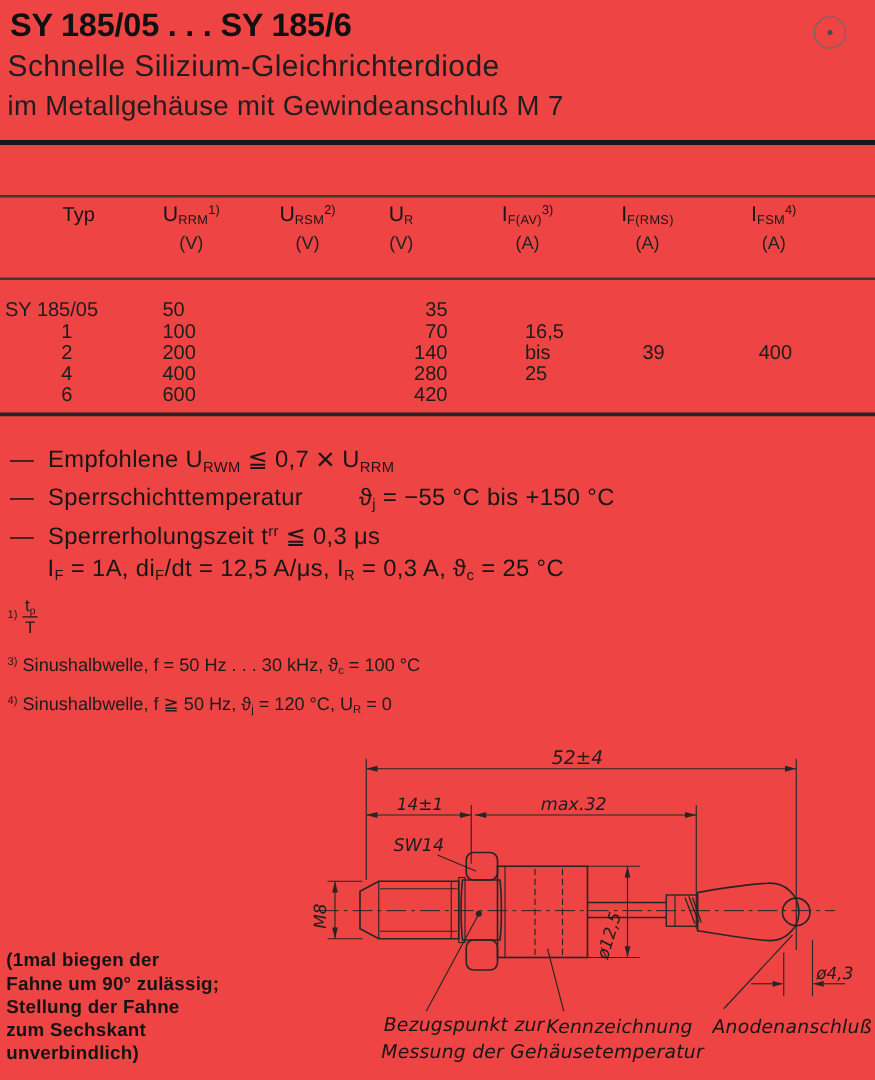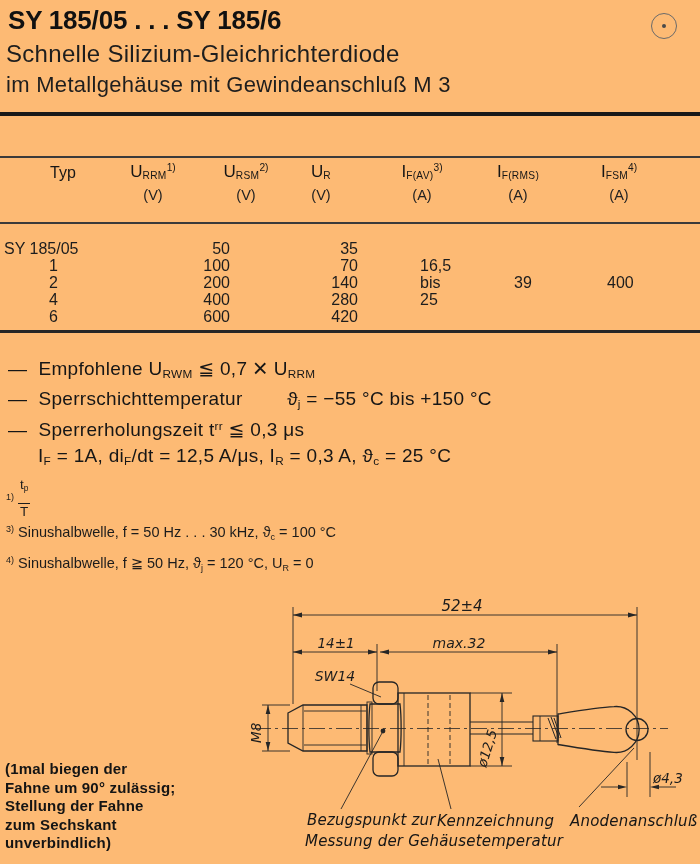--- a/index.html
+++ b/index.html
@@ -1,16 +1,16 @@
 <!DOCTYPE html>
 <html><head>
 <meta charset="utf-8">
 <style>
   html,body{margin:0;padding:0;background:#d9d9d6;}
-  #page{position:relative;width:700px;height:864px;margin:0 auto;background:#fdba74;overflow:hidden;
+  #page{position:relative;width:700px;height:864px;margin:0 auto;background:#ef4444;overflow:hidden;
         font-family:"Liberation Sans","DejaVu Sans",sans-serif;color:#1b1b1b;}
   #page *{box-sizing:border-box;}
   .abs{position:absolute;}
 
   
   .title{left:8px;top:5px;font-size:26px;font-weight:700;letter-spacing:-0.2px;color:#111;}
   .sub1{left:6px;top:40px;font-size:24px;font-weight:400;letter-spacing:0.3px;color:#1e1e1e;}
   .sub2{left:6px;top:72px;font-size:22px;font-weight:400;letter-spacing:0.3px;color:#1e1e1e;}
   .brand{left:651px;top:13px;width:26px;height:26px;border:1.6px solid #6a6a6a;border-radius:50%;}
   .brand i{position:absolute;left:50%;top:50%;width:4px;height:4px;margin:-2px 0 0 -2px;background:#4a4a4a;border-radius:50%;}
@@ -26,59 +26,59 @@
   .th,.tu,.trow span{position:absolute;white-space:nowrap;}
   .th{top:162px;font-size:17px;color:#161616;width:110px;text-align:center;}
   .tu{top:187px;font-size:14.5px;color:#222;width:110px;text-align:center;}
   .th sub{font-size:0.6em;vertical-align:-0.22em;letter-spacing:0.3px;}
   .th sup{font-size:0.6em;vertical-align:0.55em;}
   .th-typ{left:8px;top:164px;font-size:16px;}
   .hc1{left:98px;}.hc2{left:191px;}.hc3{left:266px;}.hc4{left:367px;}.hc5{left:463px;}.hc6{left:564px;}
   .trow{position:absolute;left:0;width:700px;height:17px;font-size:16px;color:#1d1d1d;}
   .ct0{left:4px;}
   .ctn{left:16px;width:42px;text-align:right;}
-  .cv1{left:130px;width:100px;text-align:right;}
+  .cv1{left:130px;width:100px;}
   .cv2{left:258px;width:100px;text-align:right;}
   .cv3{left:420px;}
   .cv4{left:514px;}
   .cv5{left:607px;}
 
   
   .note{position:absolute;left:8px;font-size:19px;letter-spacing:0.3px;color:#161616;white-space:pre;}
   .note sub{font-size:0.62em;vertical-align:-0.28em;}
   .note sup{font-size:0.62em;vertical-align:0.5em;}
   .note .big{font-size:1.35em;vertical-align:-0.08em;line-height:1;}
 
   
   .fnote{position:absolute;left:6px;font-size:14.5px;color:#1c1c1c;white-space:pre;}
   .fnote sup{font-size:0.62em;vertical-align:0.55em;}
   .fnote sub{font-size:0.62em;vertical-align:-0.28em;}
   .frac{display:inline-block;vertical-align:middle;text-align:center;margin:0 7px 4px 4px;font-size:13.5px;line-height:1.05;}
-  .frac .fnum{display:block;border-bottom:1.2px solid #1c1c1c;padding:0 2px 10px;}
+  .frac .fnum{display:block;border-bottom:1.2px solid #1c1c1c;padding:0 2px 0;}
   .frac .fden{display:block;padding-top:1px;}
 
   
   .cap{position:absolute;font-style:italic;font-size:15px;letter-spacing:0.2px;color:#161616;white-space:nowrap;
        font-family:"DejaVu Sans","Liberation Sans",sans-serif;}
   .fahne{position:absolute;left:5px;top:760px;font-size:15px;font-weight:700;letter-spacing:0.2px;line-height:18.6px;color:#141414;}
 
   svg text{font-family:"DejaVu Sans","Liberation Sans",sans-serif;font-style:italic;fill:#1d1d1d;}
   svg .ln{stroke:#262626;fill:none;}
 </style>
 </head>
 <body>
 
 <div id="page">
 
   <div class="abs title">SY 185/05 . . . SY 185/6</div>
   <div class="abs brand">
       <i></i>
     </div>
   <div class="abs sub1">Schnelle Silizium-Gleichrichterdiode</div>
-  <div class="abs sub2">im Metallgehäuse mit Gewindeanschluß M 3</div>
+  <div class="abs sub2">im Metallgehäuse mit Gewindeanschluß M 7</div>
 
   <div class="abs rule r-thick"></div>
 
   <div>
     <div class="abs rule r-tabletop"></div>
 
     <div class="abs th-cell th th-typ">Typ</div>
 
     <div class="abs th hc1"><span>U</span><sub>RRM</sub><sup>1)</sup></div>
     <div class="abs th hc2"><span>U</span><sub>RSM</sub><sup>2)</sup></div>

